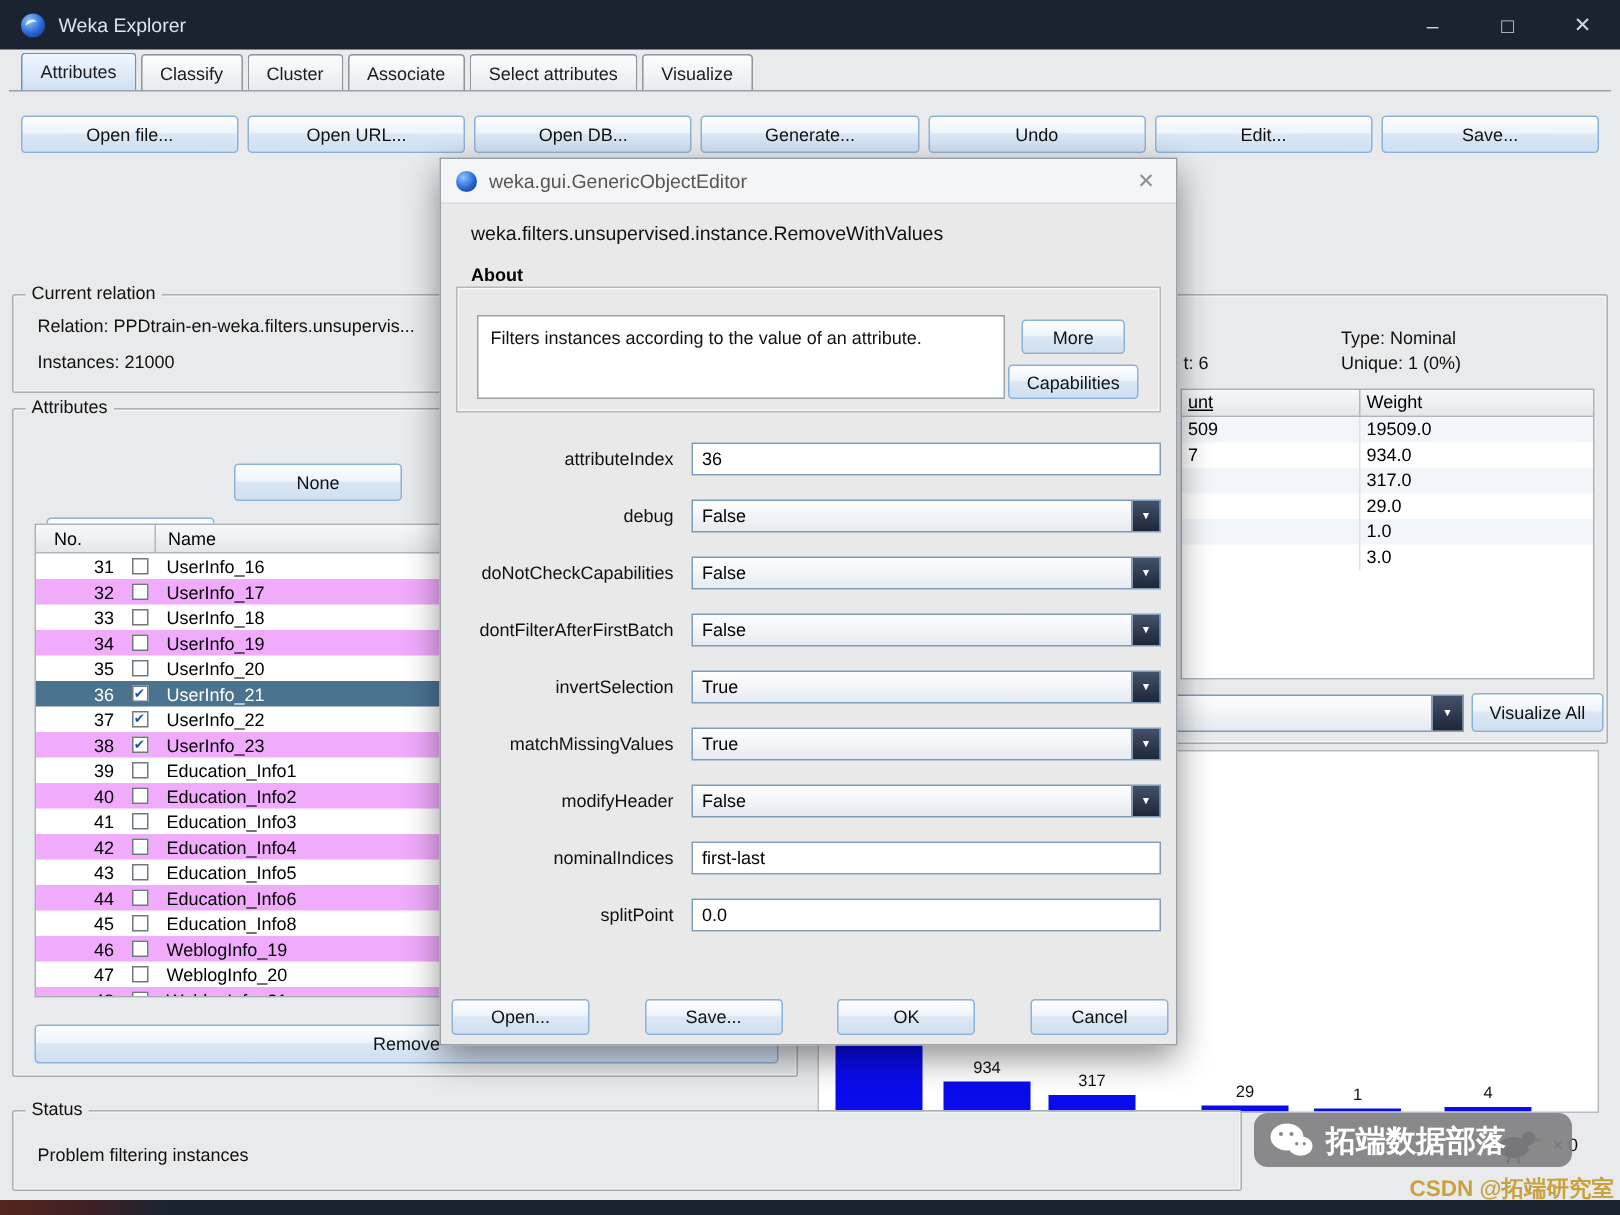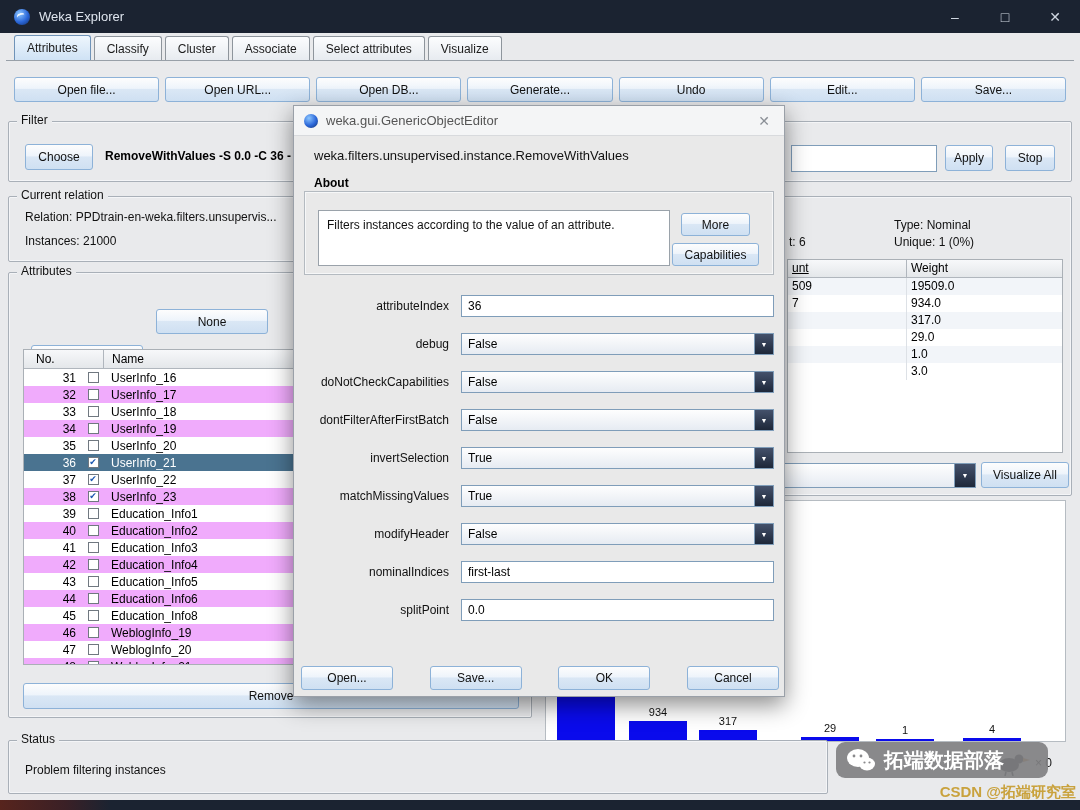--- a/index.html
+++ b/index.html
@@ -180,28 +180,20 @@
   <div class="toolbar" id="toolbar">
       <div class="btn">Open file...</div>
       <div class="btn">Open URL...</div>
       <div class="btn">Open DB...</div>
       <div class="btn">Generate...</div>
       <div class="btn">Undo</div>
       <div class="btn">Edit...</div>
       <div class="btn">Save...</div>
     </div>
 
-  <div class="group g-filter">
-    <span class="gtitle">Filter</span>
-    <div class="btn f-choose">Choose</div>
-    <span class="f-value">RemoveWithValues -S 0.0 -C 36 -</span>
-    <div class="f-field"></div>
-    <div class="btn f-apply">Apply</div>
-    <div class="btn f-stop">Stop</div>
-  </div>
 
   <div class="group g-currel">
     <span class="gtitle">Current relation</span>
     <div class="cr-line" style="top:13px">
       <span>Relation:</span>
       <span>PPDtrain-en-weka.filters.unsupervis...</span>
     </div>
     <div class="cr-line" style="top:37px">
       <span>Instances:</span>
       <span>21000</span>

